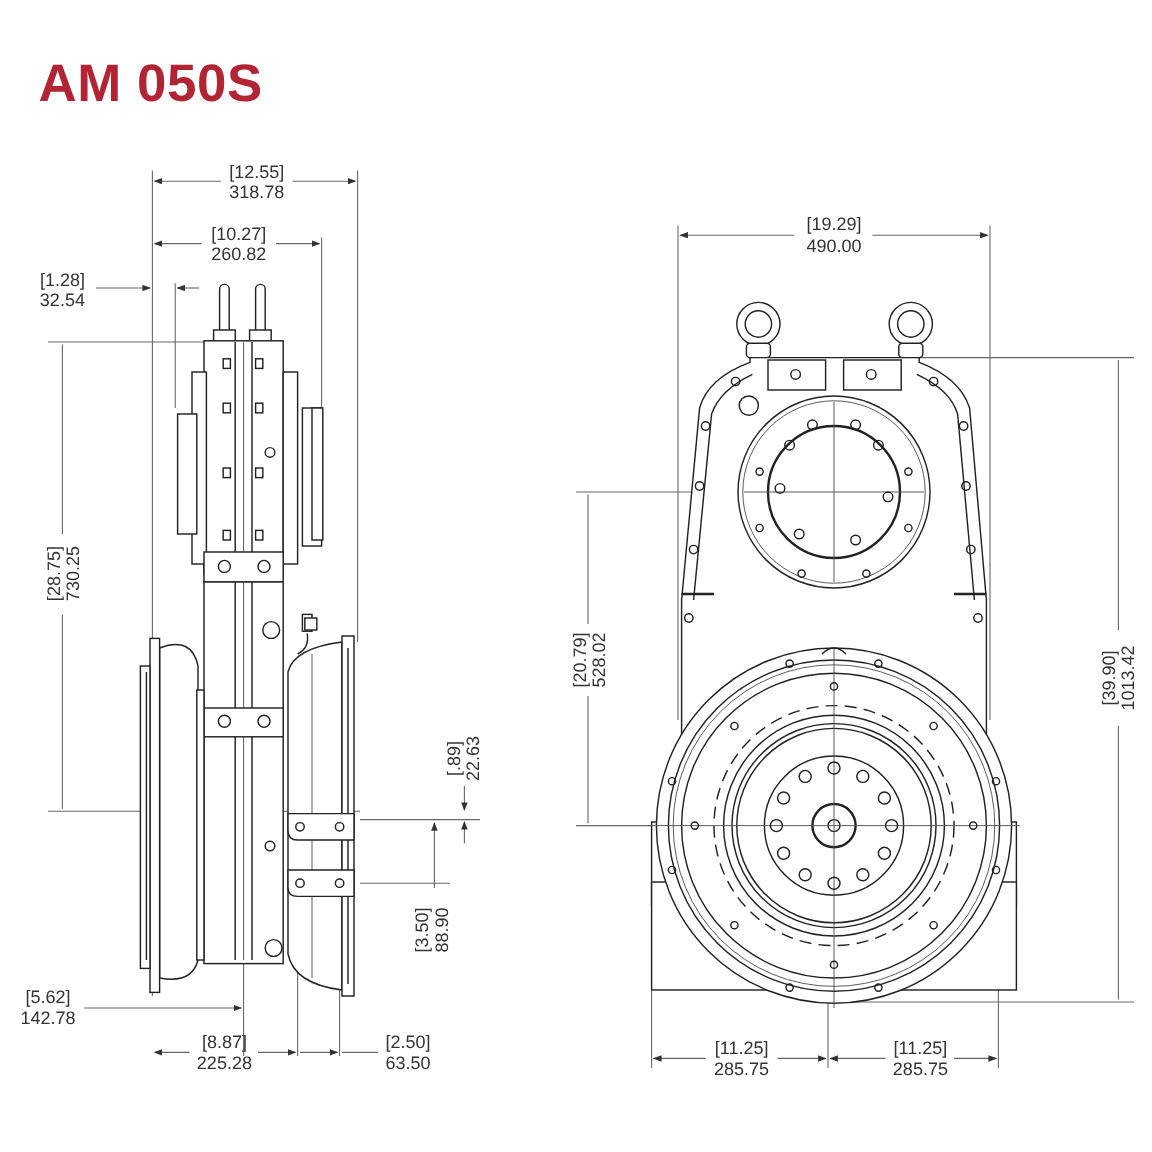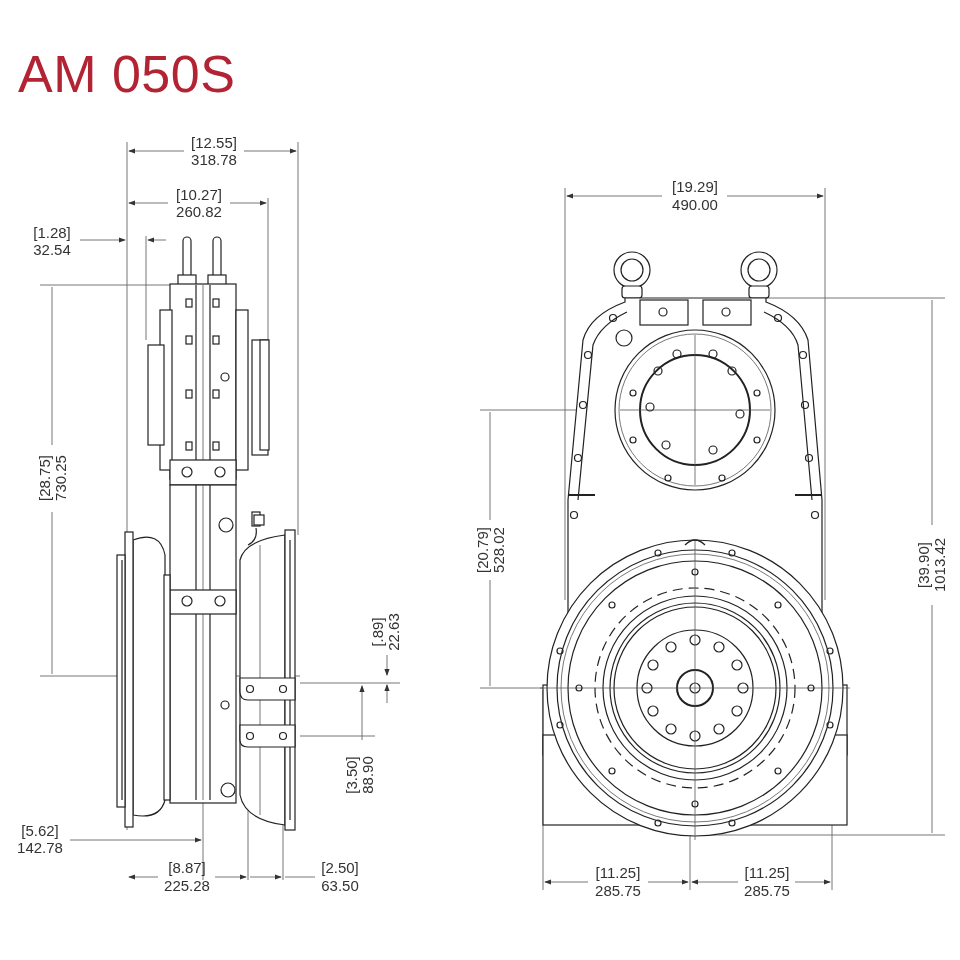--- a/index.html
+++ b/index.html
@@ -1,17 +1,17 @@
 <!DOCTYPE html>
 <html><head>
 <meta charset="utf-8">
 <style>
   html, body { margin:0; padding:0; background:#ffffff; }
   body { width:960px; height:960px; position:relative; overflow:hidden; font-family:"Liberation Sans", sans-serif; }
-  .title { position:absolute; left:18px; top:48px; font-size:52px; font-weight:normal; color:#b22333; letter-spacing:0.5px; line-height:1; }
+  .title { position:absolute; left:32px; top:48px; font-size:44px; font-weight:bold; color:#b22333; letter-spacing:0.5px; line-height:1; }
   svg.drawing { position:absolute; left:0; top:0; }
   .dim { font-family:"Liberation Sans", sans-serif; font-size:15px; fill:#333333; }
   .ln { stroke:#222; fill:none; stroke-width:1.2; }
   .ln2 { stroke:#222; fill:none; stroke-width:2; }
   .thin { stroke:#555; fill:none; stroke-width:0.8; }
   .dl { stroke:#666; fill:none; stroke-width:0.9; }
   .wf { fill:#fff; stroke:#222; stroke-width:1.2; }
 </style>
 </head>
 <body>

